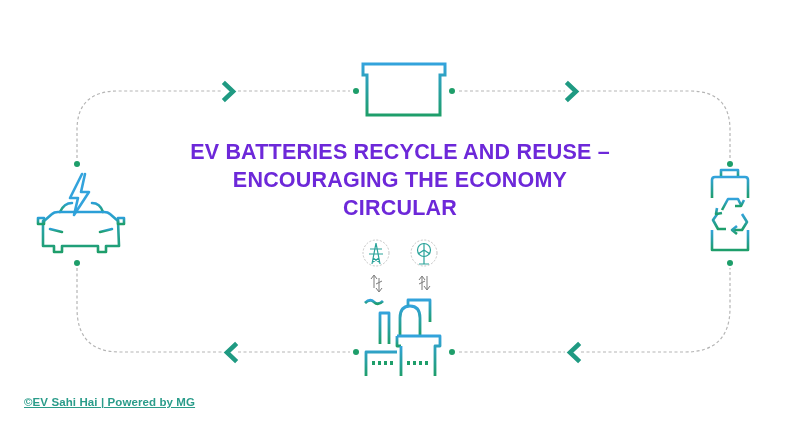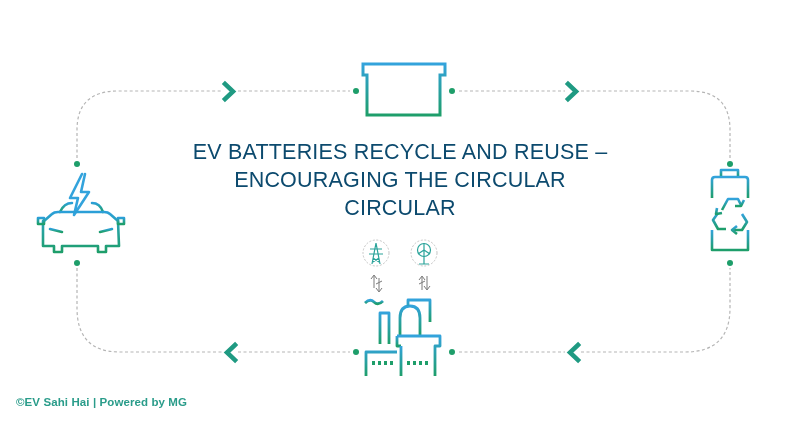--- a/index.html
+++ b/index.html
@@ -3,27 +3,27 @@
 <meta charset="utf-8">
 <style>
   html, body { margin: 0; padding: 0; }
   body {
     width: 800px; height: 422px; background: #ffffff; position: relative; overflow: hidden;
     font-family: "Liberation Sans", "DejaVu Sans", sans-serif;
   }
   #diagram { position: absolute; left: 0; top: 0; width: 800px; height: 422px; }
   .title {
     position: absolute; left: 150px; top: 138px; width: 500px;
-    text-align: center; color: #0c4a6e; font-weight: normal;
+    text-align: center; color: #6d28d9; font-weight: bold;
     font-size: 21.5px; line-height: 28px; letter-spacing: 0.2px;
   }
   .title span { display: block; }
   .footer {
-    position: absolute; left: 16px; top: 396px;
-    color: #2a9c8a; font-size: 11.5px; font-weight: bold; letter-spacing: 0.1px;
+    position: absolute; left: 24px; top: 396px;
+    color: #2a9c8a; font-size: 11.5px; font-weight: bold; letter-spacing: 0.1px; text-decoration: underline;
   }
 </style>
 </head>
 <body>
 
 <svg id="diagram" width="800" height="422" viewBox="0 0 800 422" xmlns="http://www.w3.org/2000/svg">
   <defs>
     <linearGradient id="g-v" x1="0" y1="0" x2="0" y2="1">
       <stop offset="0" stop-color="#33a3dc"></stop>
       <stop offset="1" stop-color="#1e9e6a"></stop>
@@ -147,17 +147,17 @@
       <rect x="390" y="361" width="3" height="4"></rect>
     <rect x="407" y="361" width="3" height="4"></rect>
       <rect x="413" y="361" width="3" height="4"></rect>
       <rect x="419" y="361" width="3" height="4"></rect>
       <rect x="425" y="361" width="3" height="4"></rect>
   </g>
 </svg>
 
 <div class="title">
   <span>EV BATTERIES RECYCLE AND REUSE –</span>
-  <span>ENCOURAGING THE CIRCULAR</span>
+  <span>ENCOURAGING THE ECONOMY</span>
   <span>CIRCULAR</span>
 </div>
 
 <div class="footer">©EV Sahi Hai | Powered by MG</div>
 
 </body></html>

